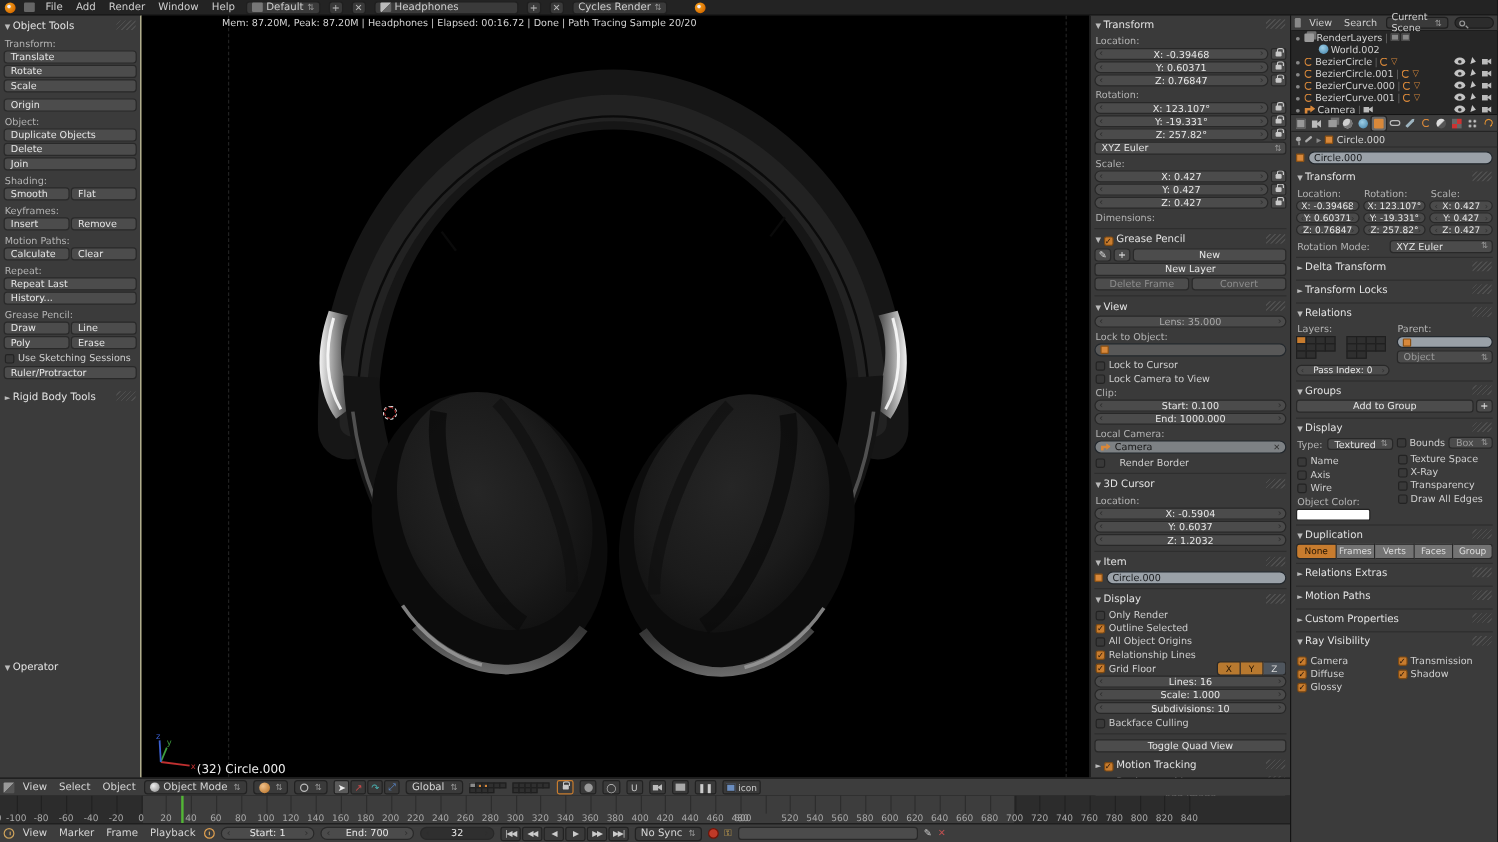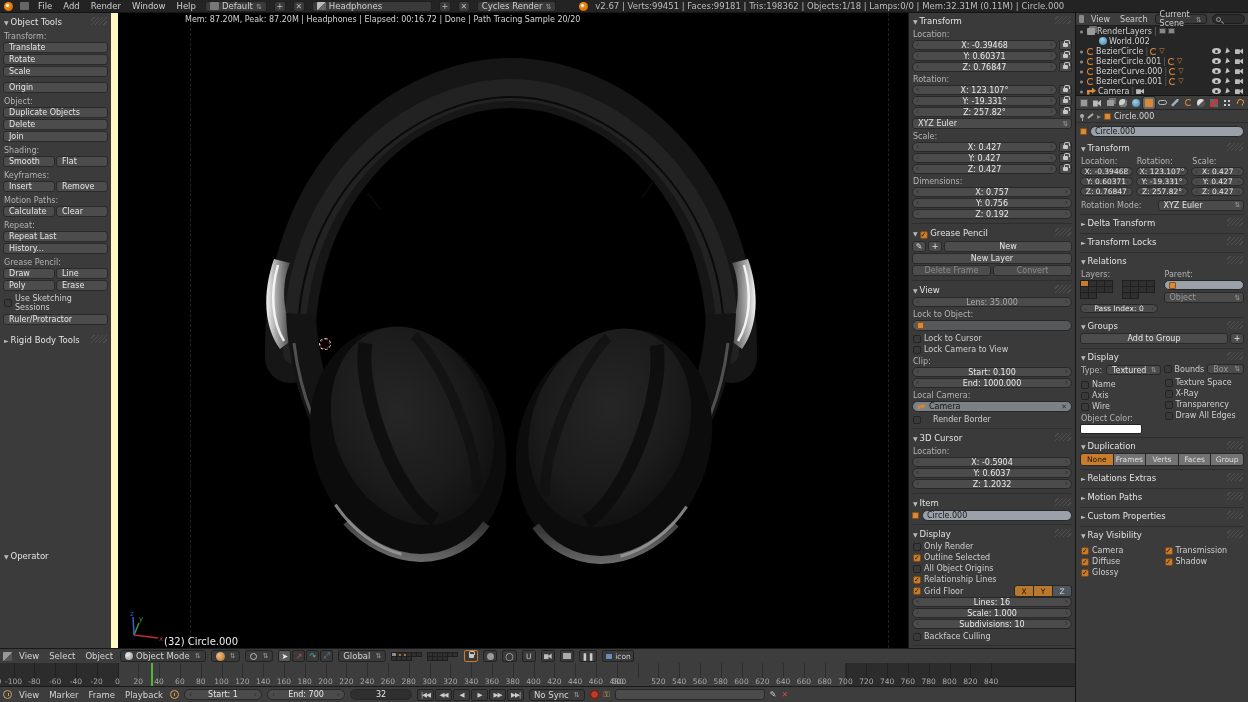--- a/index.html
+++ b/index.html
@@ -19,21 +19,21 @@
   .idrop{display:flex;align-items:center;gap:3px;background:#3a3a3a;border:1px solid #1f1f1f;border-radius:3px;
          padding:0 4px;height:11px;}
   .idrop .dd::after{content:"⇅";font-size:7px;color:#999;}
   .ibtn{background:#3a3a3a;border:1px solid #1f1f1f;border-radius:3px;height:11px;min-width:12px;
         display:flex;align-items:center;justify-content:center;font-size:8px;color:#bbb;}
   .iicon{width:9px;height:8px;background:#777;border-radius:1px;}
   .iicon.scene{background:linear-gradient(135deg,#bbb 50%,#666 50%);}
   #stats{color:#bdbdbd;}
 
   
-  #shelf{left:0;top:13px;width:118px;height:635px;background:#3b3b3b;border-right:7px solid #fef9c3;padding:2px 3px;}
+  #shelf{left:0;top:13px;width:118px;height:635px;background:#3b3b3b;border-right:1px solid #fef9c3;padding:2px 3px;}
   .phdr{font-size:8.5px;color:#e3e3e3;padding:2px 1px;position:relative;}
   .phdr::before{content:"▼ ";font-size:6px;color:#bbb;}
   .phdr.closed::before{content:"► ";}
   .phdr .hatch{position:absolute;right:1px;top:2px;width:16px;height:8px;
      background:repeating-linear-gradient(135deg,transparent 0 2px,#4e4e4e 2px 3px);}
   .glabel{font-size:8px;color:#b4b4b4;padding:3px 1px 1px;}
   .btn{background:#4c4c4c;border:1px solid #292929;border-radius:3px;height:11px;display:flex;
        align-items:center;padding:0 5px;font-size:8px;color:#e6e6e6;margin-bottom:1px;}
   .btnrow{display:flex;gap:1px;margin-bottom:1px;}
   .btnrow .btn{flex:1;margin:0;}
@@ -219,21 +219,20 @@
     <span class="iicon scene"></span>
     <span>Headphones</span>
   </span>
   <span class="ibtn">+</span>
   <span class="ibtn">✕</span>
   <span class="idrop" style="min-width:78px;">
     <span>Cycles Render</span>
     <span class="dd"></span>
   </span>
   <span class="blogo" style="margin-left:16px;"></span>
-  <span id="stats">v2.67 | Verts:99451 | Faces:99181 | Tris:198362 | Objects:1/18 | Lamps:0/0 | Mem:32.31M (0.11M) | Circle.000</span>
 </div>
 
 <div id="shelf" class="abs">
   <div class="phdr">
     <span>Object Tools</span>
     <span class="hatch"></span>
   </div>
   <div id="shelf-groups">
         <div class="glabel">Transform:</div>
         <div class="btnrow">
@@ -470,31 +469,20 @@
             </div>
             <div class="lockbtn">
               <span class="lk"></span>
             </div>
             <div class="lockbtn">
               <span class="lk"></span>
             </div>
           </div>
     </div>
     <div class="nlabel">Dimensions:</div>
-    <div>
-          <div class="slider">
-            <span>X: 0.757</span>
-          </div>
-          <div class="slider">
-            <span>Y: 0.756</span>
-          </div>
-          <div class="slider">
-            <span>Z: 0.192</span>
-          </div>
-        </div>
   </div>
 
   <div class="np">
     <div class="phdr">
       <span class="cbx on" style="display:inline-block;vertical-align:-1px;"></span>
       <span>Grease Pencil</span><span class="hatch"></span>
     </div>
     <div class="row" style="gap:2px;">
       <div class="nbtn gp-pencil">
             <span class="pencil">✎</span>

